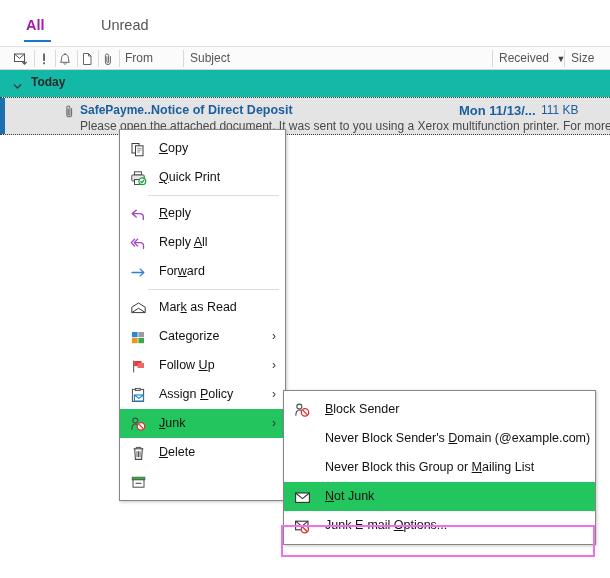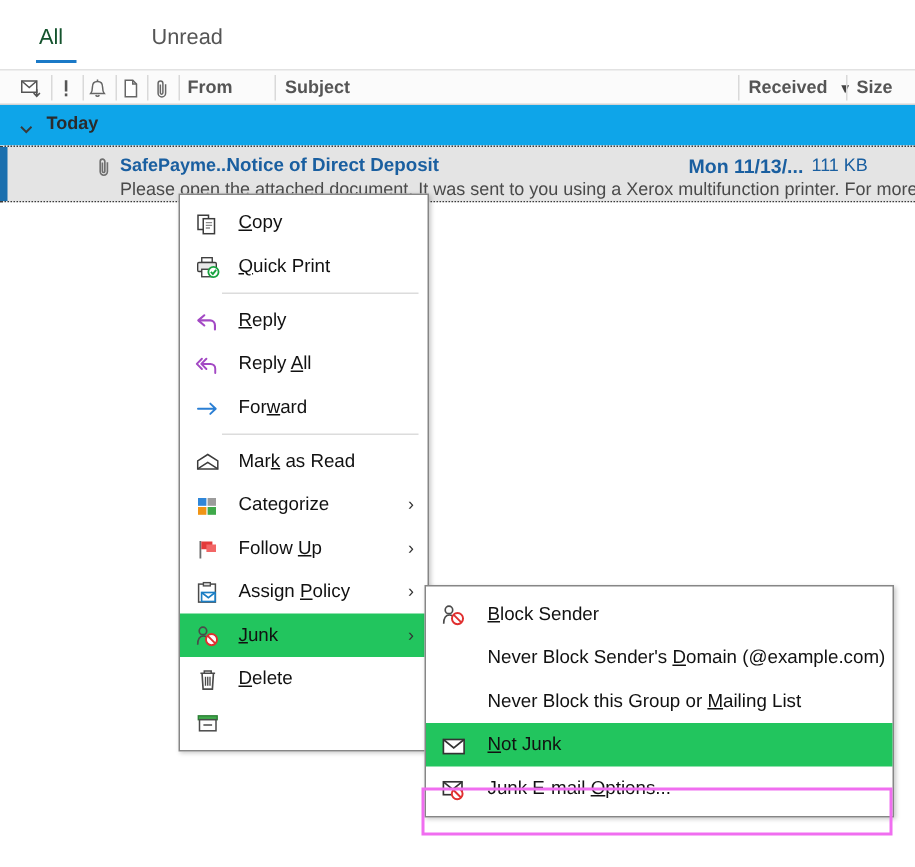--- a/index.html
+++ b/index.html
@@ -13,31 +13,31 @@
     position:relative;
   }
   #app{position:relative;width:610px;height:578px;overflow:hidden;background:#fff;}
 
   
   .frame-border{position:absolute;left:0;top:0;width:609px;height:577px;border:1px solid #cfcfcf;box-sizing:border-box;}
 
   
   .tabs{position:absolute;left:0;top:0;width:610px;height:46px;background:#fff;}
   .tab{position:absolute;top:17px;font-size:14.5px;color:#555;cursor:default;}
-  .tab.active{color:#14532d;font-weight:400;}
+  .tab.active{color:#a21caf;font-weight:700;}
   .tab-underline{position:absolute;height:2px;background:#1a79c7;}
 
   
   .colbar{position:absolute;left:0;top:46px;width:610px;height:24px;background:#fbfbfb;border-top:1px solid #e2e2e2;border-bottom:1px solid #d4d4d4;box-sizing:border-box;}
-  .colcell{position:absolute;top:0;height:23px;line-height:23px;font-size:12px;color:#555;box-sizing:border-box;font-weight:bold;}
+  .colcell{position:absolute;top:0;height:23px;line-height:23px;font-size:12px;color:#555;box-sizing:border-box;}
   .colsep{position:absolute;top:3px;width:1px;height:17px;background:#d9d9d9;}
   .colicon{position:absolute;top:4px;width:16px;height:16px;}
 
   
-  .group-hdr{position:absolute;left:0;top:70px;width:610px;height:27px;background:#0ea5e9;}
+  .group-hdr{position:absolute;left:0;top:70px;width:610px;height:27px;background:#14b8a6;}
   .group-label{position:absolute;left:31px;top:5px;font-size:12px;font-weight:bold;color:#2b2b2b;}
   .chev-today{position:absolute;left:13px;top:10px;width:9px;height:9px;}
 
   
   .mailrow{position:absolute;left:0;top:97px;width:610px;height:38px;background:#e4e4e4;
            border-top:1px dotted #3b3b3b;border-bottom:1px dotted #3b3b3b;box-sizing:border-box;}
   .mailrow .accent{position:absolute;left:0;top:0;width:5px;height:36px;background:#1a6fae;}
   .clip-icon{position:absolute;left:63px;top:6px;width:13px;height:15px;}
   .sender{position:absolute;left:80px;top:5px;font-size:12px;font-weight:bold;color:#1a5fa0;white-space:nowrap;}
   .subject-hdr{position:absolute;left:151px;top:5px;font-size:12.5px;font-weight:bold;color:#1a5fa0;white-space:nowrap;}

